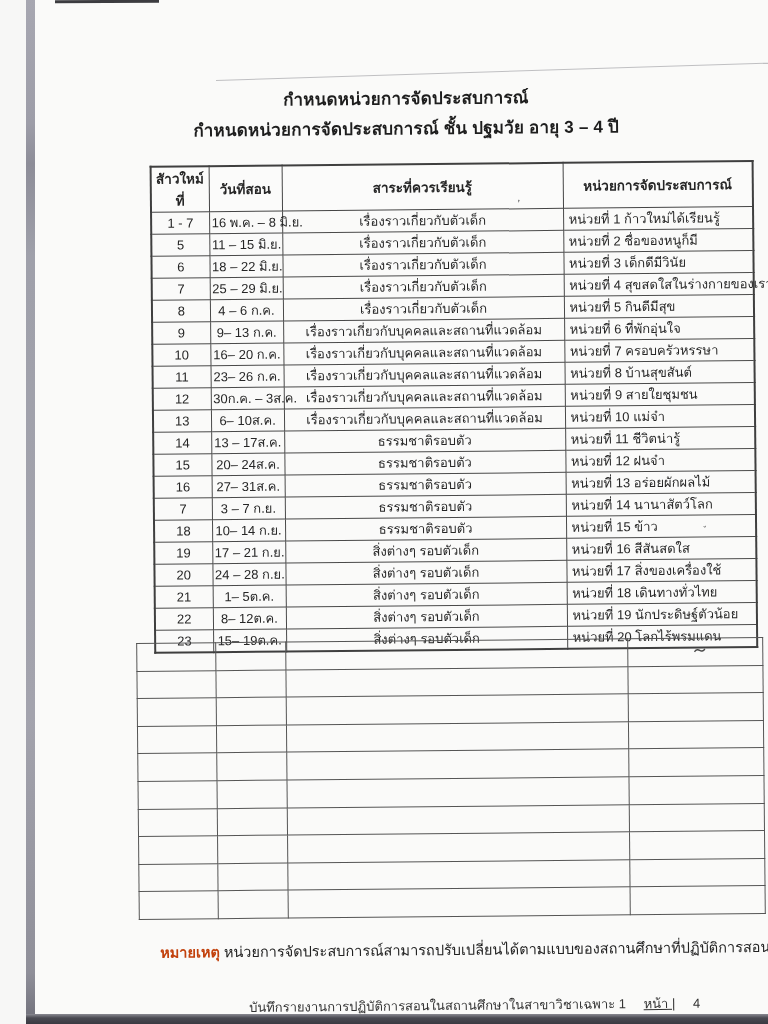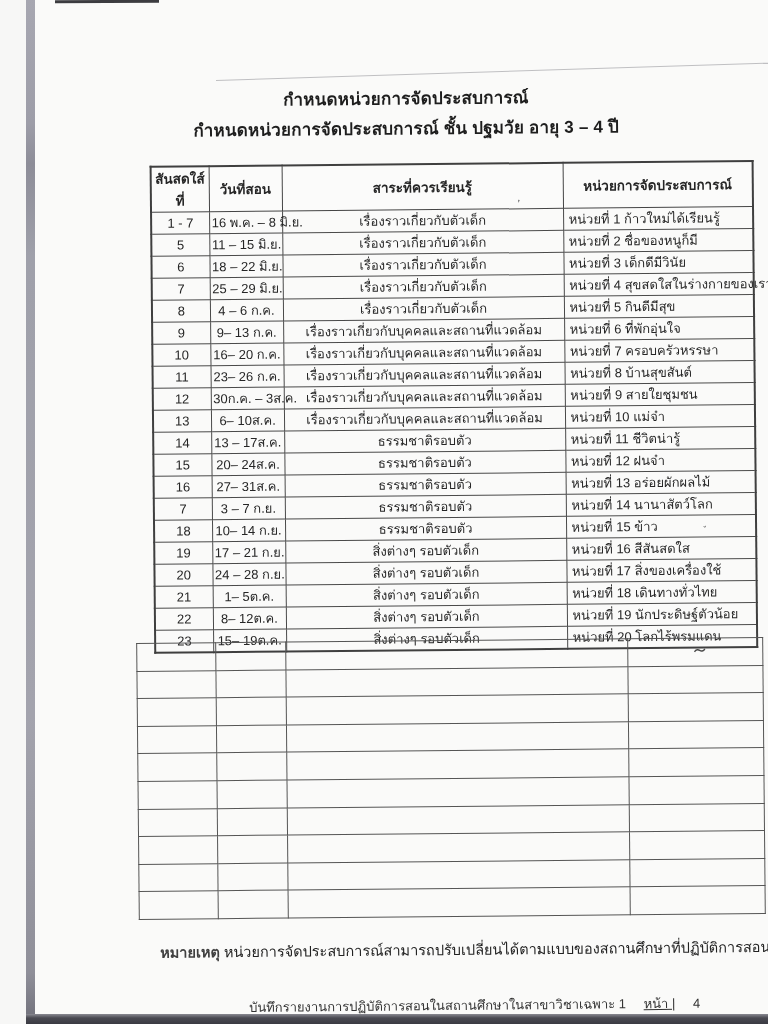--- a/index.html
+++ b/index.html
@@ -32,21 +32,21 @@
     height:29px;padding:0 2px;background:#fbfbfa;}
   .main-table td{border:1px solid #4a4a4a;height:20px;padding:0 2px;
     text-align:center;white-space:nowrap;overflow:visible;}
   .main-table td:last-child{text-align:left;padding-left:5px;}
 
   .blank-table{position:absolute;left:109px;top:640px;width:626px;
     border:1.5px solid #4a4a4a;}
   .blank-table td{border:1px solid #555;height:26.6px;padding:0;}
 
   .note{position:absolute;left:130px;top:938px;font-size:14.5px;color:#222;}
-  .note b{font-weight:bold;color:#404040;}
+  .note b{font-weight:bold;color:#c2410c;}
 
   .page-footer{position:absolute;left:150px;right:30px;top:995px;text-align:center;
     font-size:13px;color:#333;}
   .page-footer .pg-label{margin-left:14px;text-decoration:underline;}
   .page-footer .pg-num{margin-left:14px;}
 
   .pen-mark1{position:absolute;left:494px;top:198px;font-size:11px;color:#3a3a3a;transform:rotate(12deg);}
   .pen-mark2{position:absolute;left:666px;top:645px;font-size:13px;color:#4a4a4a;transform:rotate(-8deg);letter-spacing:-2px;}
   .pen-mark3{position:absolute;left:678px;top:527px;font-size:9px;color:#555;transform:rotate(-15deg);}
 </style>
@@ -67,21 +67,21 @@
 
     <table class="main-table">
       <colgroup>
         <col style="width:58px">
           <col style="width:73px">
           <col style="width:281px">
           <col style="width:190px">
       </colgroup>
       <thead>
         <tr>
-          <th>สันสดใส์ที่</th>
+          <th>สัาวใหม์ที่</th>
           <th>วันที่สอน</th>
           <th>สาระที่ควรเรียนรู้</th>
           <th>หน่วยการจัดประสบการณ์</th>
         </tr>
       </thead>
       <tbody id="schedule-body">
           <tr>
             <td>1 - 7</td>
             <td>16 พ.ค. – 8 มิ.ย.</td>
             <td>เรื่องราวเกี่ยวกับตัวเด็ก</td>

